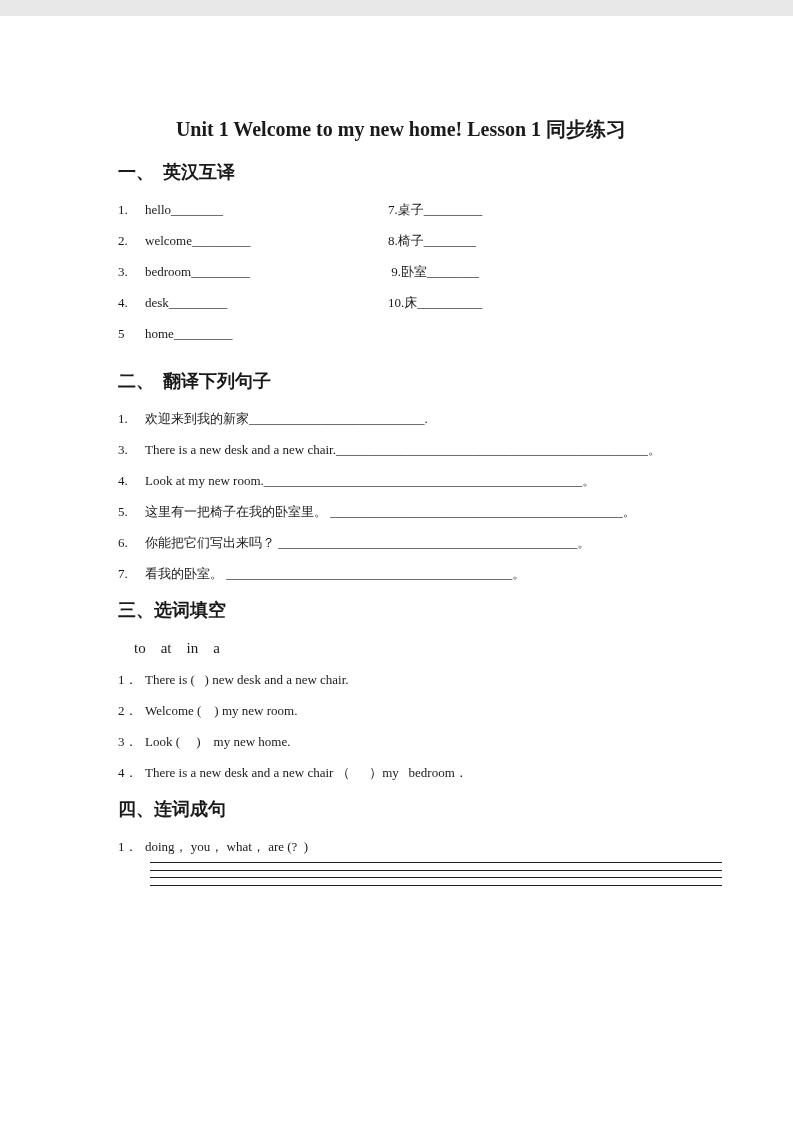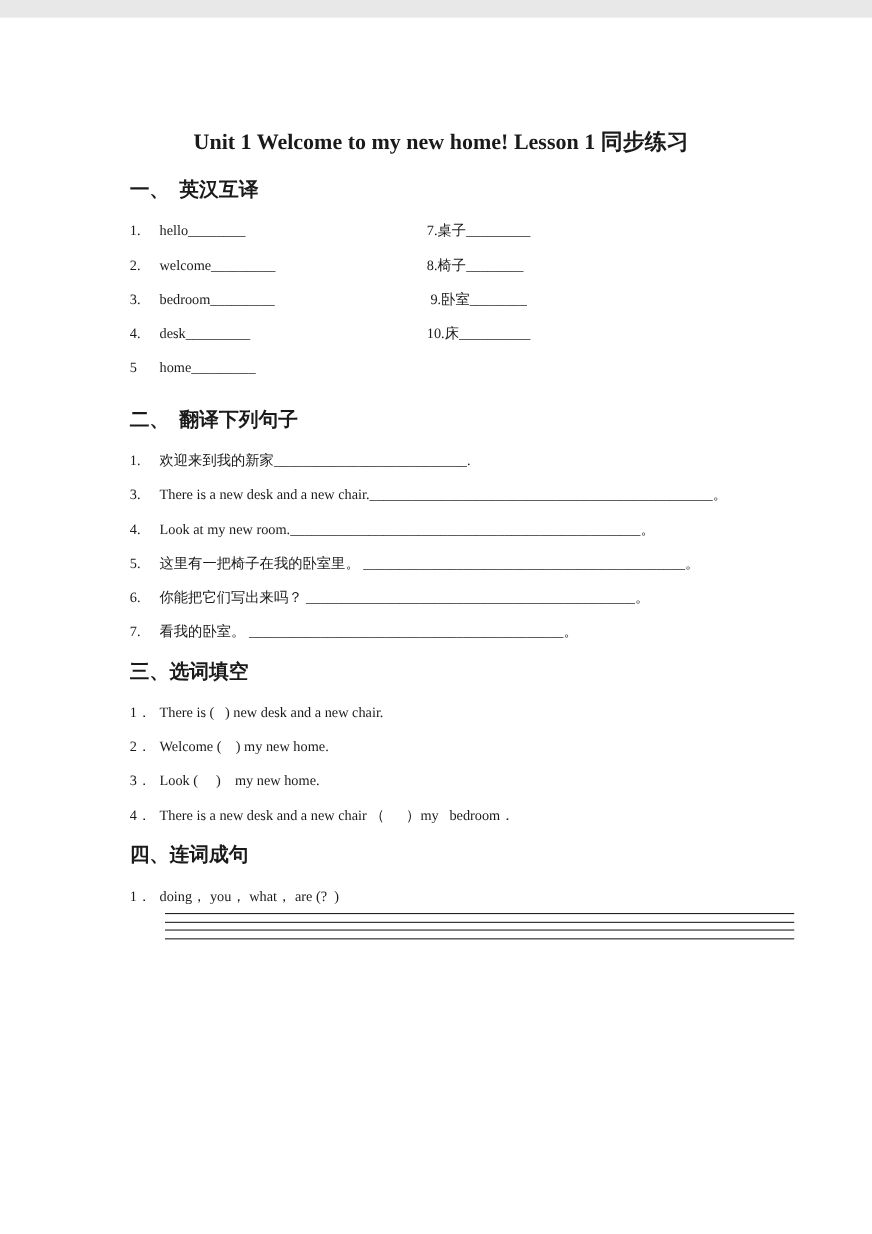--- a/index.html
+++ b/index.html
@@ -89,23 +89,24 @@
   <div>
     <div class="row"><span class="num">1.</span><span class="pre">欢迎来到我的新家___________________________.</span></div>
     <div class="row"><span class="num">3.</span><span class="pre">There is a new desk and a new chair.________________________________________________。</span></div>
     <div class="row"><span class="num">4.</span><span class="pre">Look at my new room._________________________________________________。</span></div>
     <div class="row"><span class="num">5.</span><span class="pre">这里有一把椅子在我的卧室里。 _____________________________________________。</span></div>
     <div class="row"><span class="num">6.</span><span class="pre">你能把它们写出来吗？ ______________________________________________。</span></div>
     <div class="row"><span class="num">7.</span><span class="pre">看我的卧室。 ____________________________________________。</span></div>
   </div>
 
   <h2 class="sec pre">三、选词填空</h2>
+  <div class="wordbank">to    at    in    a</div>
   <div>
     <div class="row"><span class="num">1．</span><span class="pre">There is (   ) new desk and a new chair.</span></div>
-    <div class="row"><span class="num">2．</span><span class="pre">Welcome (    ) my new home.</span></div>
+    <div class="row"><span class="num">2．</span><span class="pre">Welcome (    ) my new room.</span></div>
     <div class="row"><span class="num">3．</span><span class="pre">Look (     )    my new home.</span></div>
     <div class="row"><span class="num">4．</span><span class="pre">There is a new desk and a new chair （      ）my   bedroom．</span></div>
   </div>
 
   <h2 class="sec pre">四、连词成句</h2>
   <div>
 
     <div class="sentence-group">
       <div class="row"><span class="num">1．</span><span class="pre">doing， you， what， are (?  )</span></div>
       <div class="answer-lines">

